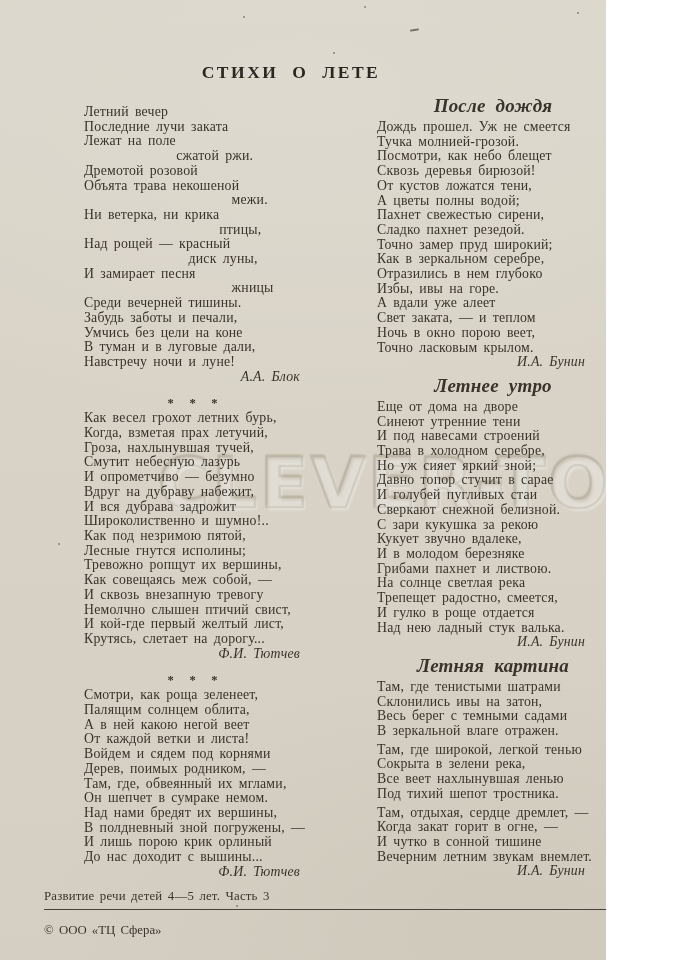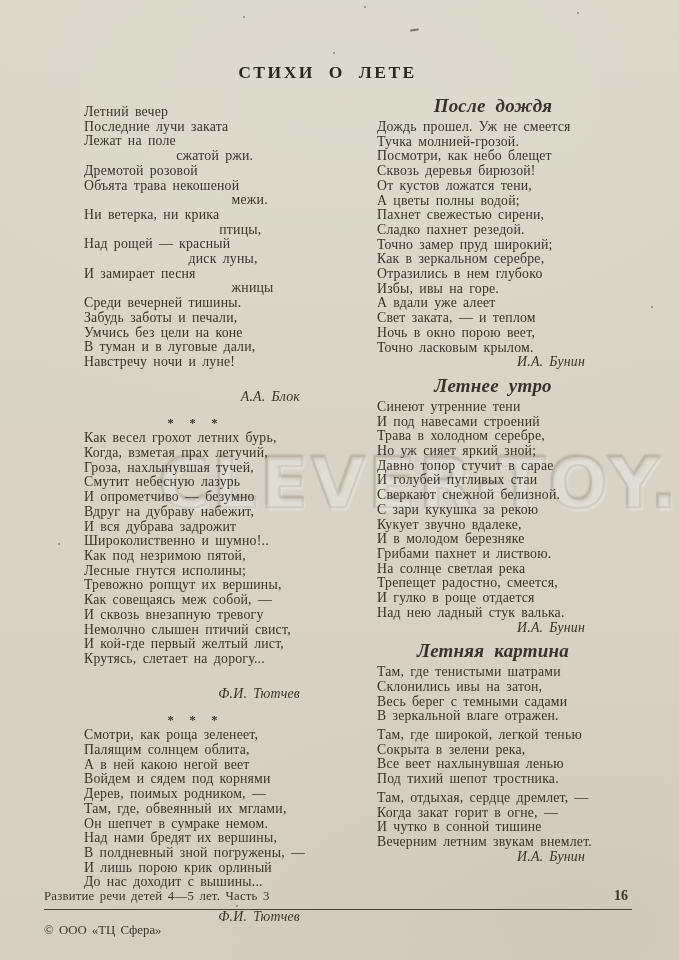--- a/index.html
+++ b/index.html
@@ -1,18 +1,18 @@
 <!DOCTYPE html>
 <html><head>
 <meta charset="utf-8">
 <style>
   html,body{margin:0;padding:0;}
   .page{
     position:relative;
-    width:679px;height:960px;
+    width:606px;height:960px;
     overflow:hidden;
     background:
       radial-gradient(ellipse 900px 500px at 50% 10%, rgba(255,255,255,0.10), rgba(255,255,255,0) 70%),
       radial-gradient(ellipse 700px 400px at 85% 95%, rgba(120,110,90,0.06), rgba(120,110,90,0) 70%),
       linear-gradient(180deg,#dad6ca 0%,#d8d3c6 45%,#d4cfc2 100%);
     font-family:"Liberation Serif","DejaVu Serif",serif;
     color:#38332b;
   }
   .page-title{
     position:absolute;top:62px;left:0;width:100%;
@@ -47,21 +47,21 @@
     word-spacing:5px;margin:0 0 7px 0;
   }
   .poem-heading.stars{
     font-size:12.5px;line-height:15px;letter-spacing:5px;
     margin:12px 0 0 0;
   }
   .col-right .poem + .poem{margin-top:8px;}
   .poem-author{
     font-style:italic;text-align:right;
   }
-  .col-left .poem-author{padding-right:6px;margin-top:20px;}
+  .col-left .poem-author{padding-right:6px;}
   .col-right .poem-author{padding-right:24px;}
   .footer{
     position:absolute;left:44px;top:888px;width:588px;
     font-size:12.8px;color:#3a352d;
   }
   .footer-row{
     display:flex;justify-content:space-between;align-items:baseline;
     line-height:16px;
   }
   .footer-series{letter-spacing:0.2px;word-spacing:2px;}
@@ -129,20 +129,21 @@
         <div class="poem-line">Немолчно слышен птичий свист,</div>
         <div class="poem-line">И кой-где первый желтый лист,</div>
         <div class="poem-line">Крутясь, слетает на дорогу...</div>
         <div class="poem-author">Ф.И. Тютчев</div>
       </section>
       <section class="poem">
         <div class="poem-heading stars">* * *</div>
         <div class="poem-line">Смотри, как роща зеленеет,</div>
         <div class="poem-line">Палящим солнцем облита,</div>
         <div class="poem-line">А в ней какою негой веет</div>
+        <div class="poem-line">От каждой ветки и листа!</div>
         <div class="poem-line">Войдем и сядем под корнями</div>
         <div class="poem-line">Дерев, поимых родником, —</div>
         <div class="poem-line">Там, где, обвеянный их мглами,</div>
         <div class="poem-line">Он шепчет в сумраке немом.</div>
         <div class="poem-line">Над нами бредят их вершины,</div>
         <div class="poem-line">В полдневный зной погружены, —</div>
         <div class="poem-line">И лишь порою крик орлиный</div>
         <div class="poem-line">До нас доходит с вышины...</div>
         <div class="poem-author">Ф.И. Тютчев</div>
       </section>
@@ -163,20 +164,21 @@
         <div class="poem-line">Отразились в нем глубоко</div>
         <div class="poem-line">Избы, ивы на горе.</div>
         <div class="poem-line">А вдали уже алеет</div>
         <div class="poem-line">Свет заката, — и теплом</div>
         <div class="poem-line">Ночь в окно порою веет,</div>
         <div class="poem-line">Точно ласковым крылом.</div>
         <div class="poem-author">И.А. Бунин</div>
       </section>
       <section class="poem">
         <div class="poem-heading titled">Летнее утро</div>
+        <div class="poem-line">Еще от дома на дворе</div>
         <div class="poem-line">Синеют утренние тени</div>
         <div class="poem-line">И под навесами строений</div>
         <div class="poem-line">Трава в холодном серебре,</div>
         <div class="poem-line">Но уж сияет яркий зной;</div>
         <div class="poem-line">Давно топор стучит в сарае</div>
         <div class="poem-line">И голубей пугливых стаи</div>
         <div class="poem-line">Сверкают снежной белизной.</div>
         <div class="poem-line">С зари кукушка за рекою</div>
         <div class="poem-line">Кукует звучно вдалеке,</div>
         <div class="poem-line">И в молодом березняке</div>

